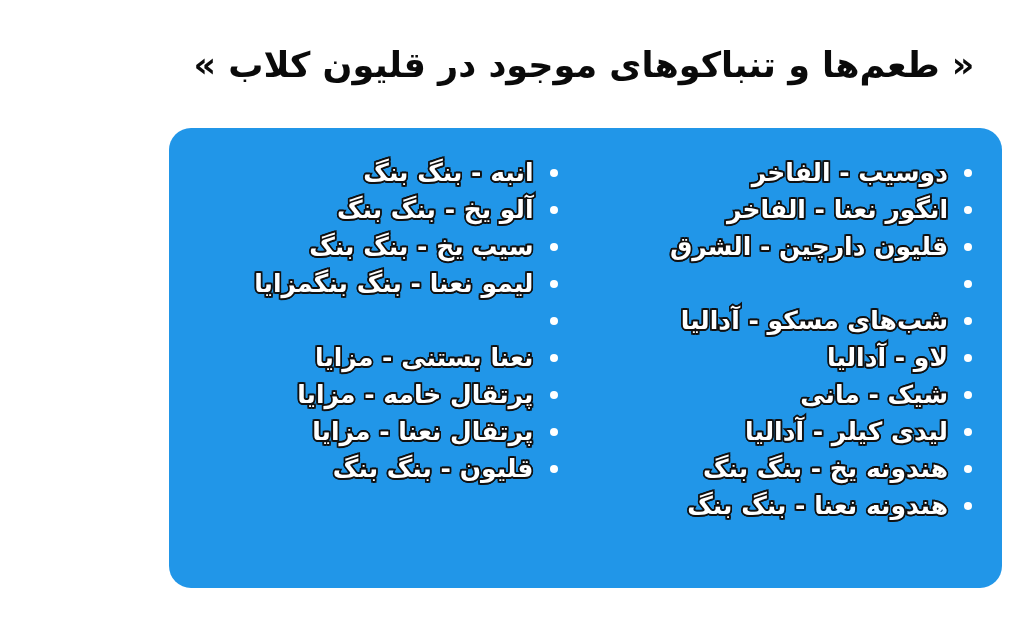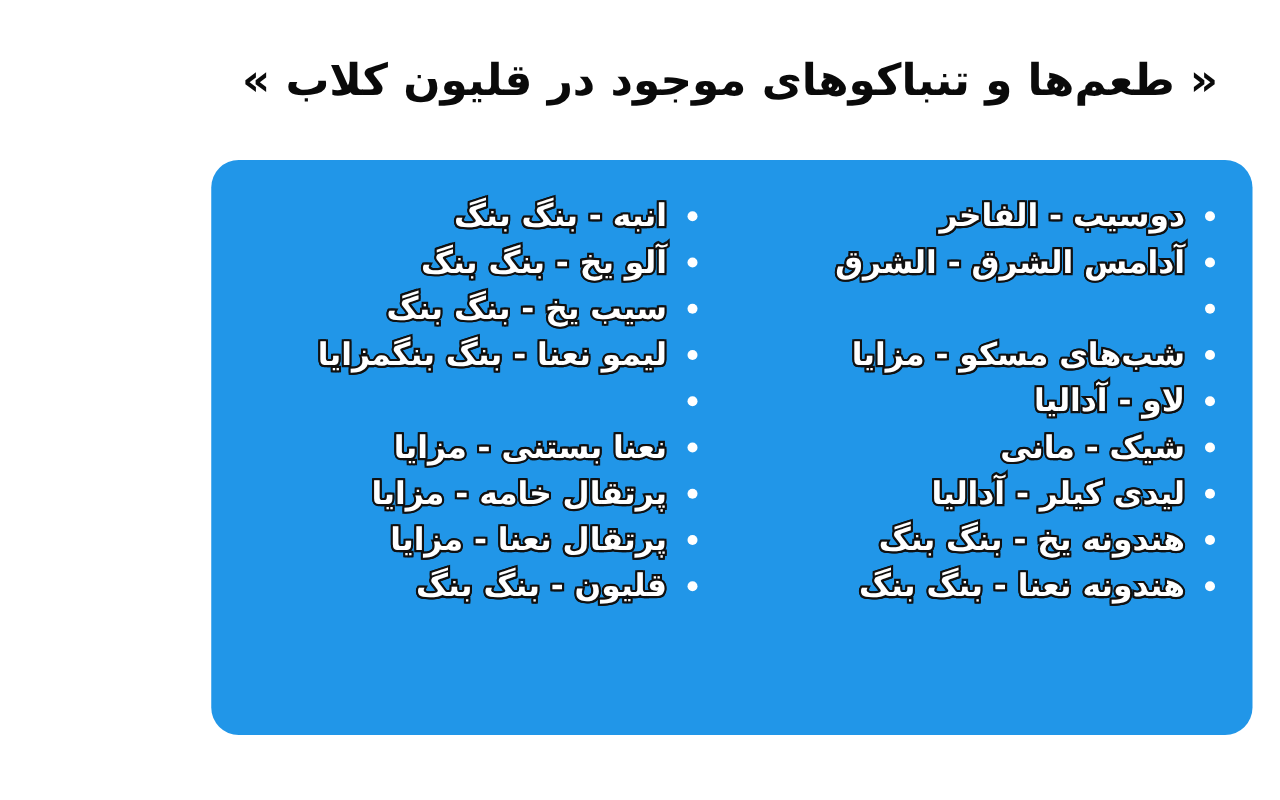--- a/index.html
+++ b/index.html
@@ -129,23 +129,24 @@
 <div id="page">
 
   <h1 class="page-title">« طعم‌ها و تنباکوهای موجود در قلیون کلاب »</h1>
 
   <div class="flavor-card">
     <div class="card-columns">
 
       <div class="flavor-column column-right">
         <ul class="flavor-list" id="right-list">
             <li class="flavor-item"><span class="bullet-marker"></span><span class="flavor-label">دوسیب - الفاخر</span></li>
-            <li class="flavor-item"><span class="bullet-marker"></span><span class="flavor-label">آدامس الشرق - الشرق</span></li>
+            <li class="flavor-item"><span class="bullet-marker"></span><span class="flavor-label">انگور نعنا - الفاخر</span></li>
+            <li class="flavor-item"><span class="bullet-marker"></span><span class="flavor-label">قلیون دارچین - الشرق</span></li>
             <li class="flavor-item"><span class="bullet-marker"></span></li>
-            <li class="flavor-item"><span class="bullet-marker"></span><span class="flavor-label">شب‌های مسکو - مزایا</span></li>
+            <li class="flavor-item"><span class="bullet-marker"></span><span class="flavor-label">شب‌های مسکو - آدالیا</span></li>
             <li class="flavor-item"><span class="bullet-marker"></span><span class="flavor-label">لاو - آدالیا</span></li>
             <li class="flavor-item"><span class="bullet-marker"></span><span class="flavor-label">شیک - مانی</span></li>
             <li class="flavor-item"><span class="bullet-marker"></span><span class="flavor-label">لیدی کیلر - آدالیا</span></li>
             <li class="flavor-item"><span class="bullet-marker"></span><span class="flavor-label">هندونه یخ - بنگ بنگ</span></li>
             <li class="flavor-item"><span class="bullet-marker"></span><span class="flavor-label">هندونه نعنا - بنگ بنگ</span></li>
           </ul>
       </div>
 
       <div class="flavor-column column-left">
         <ul class="flavor-list" id="left-list">

